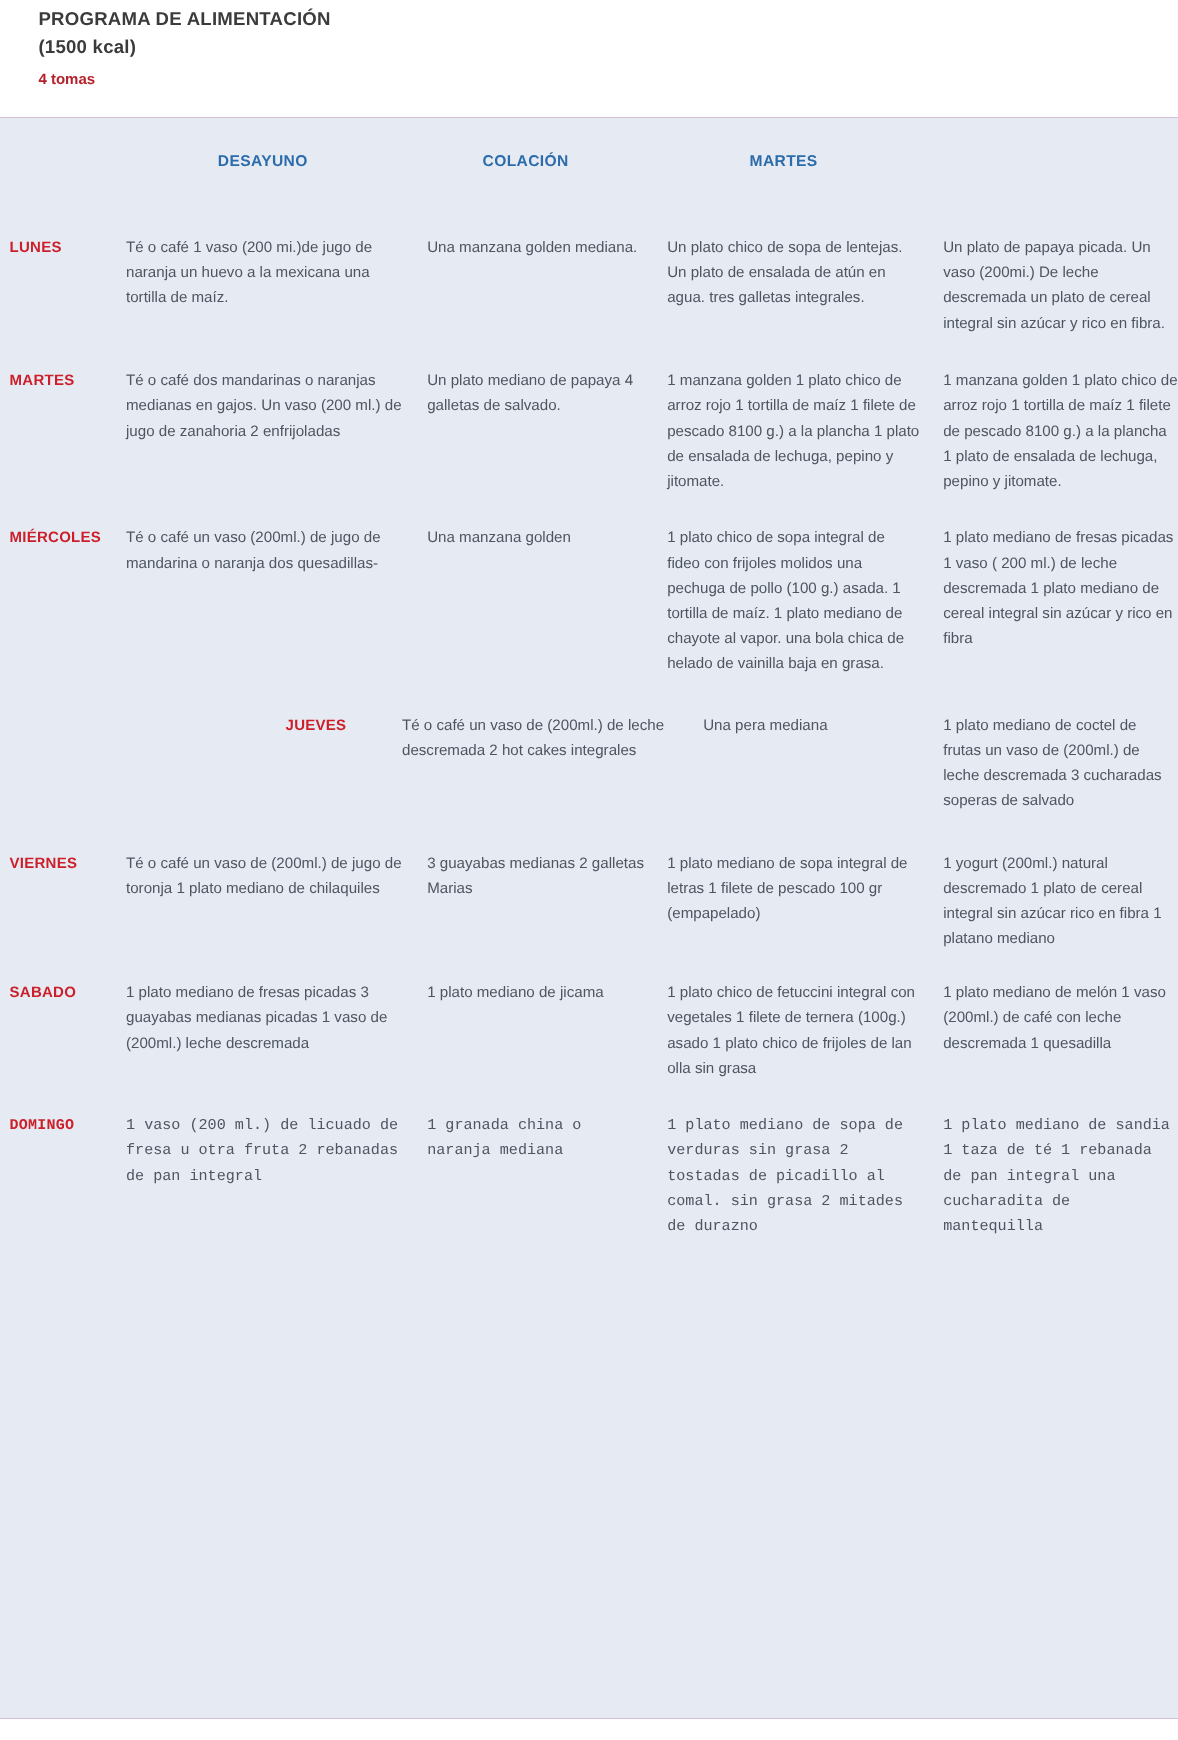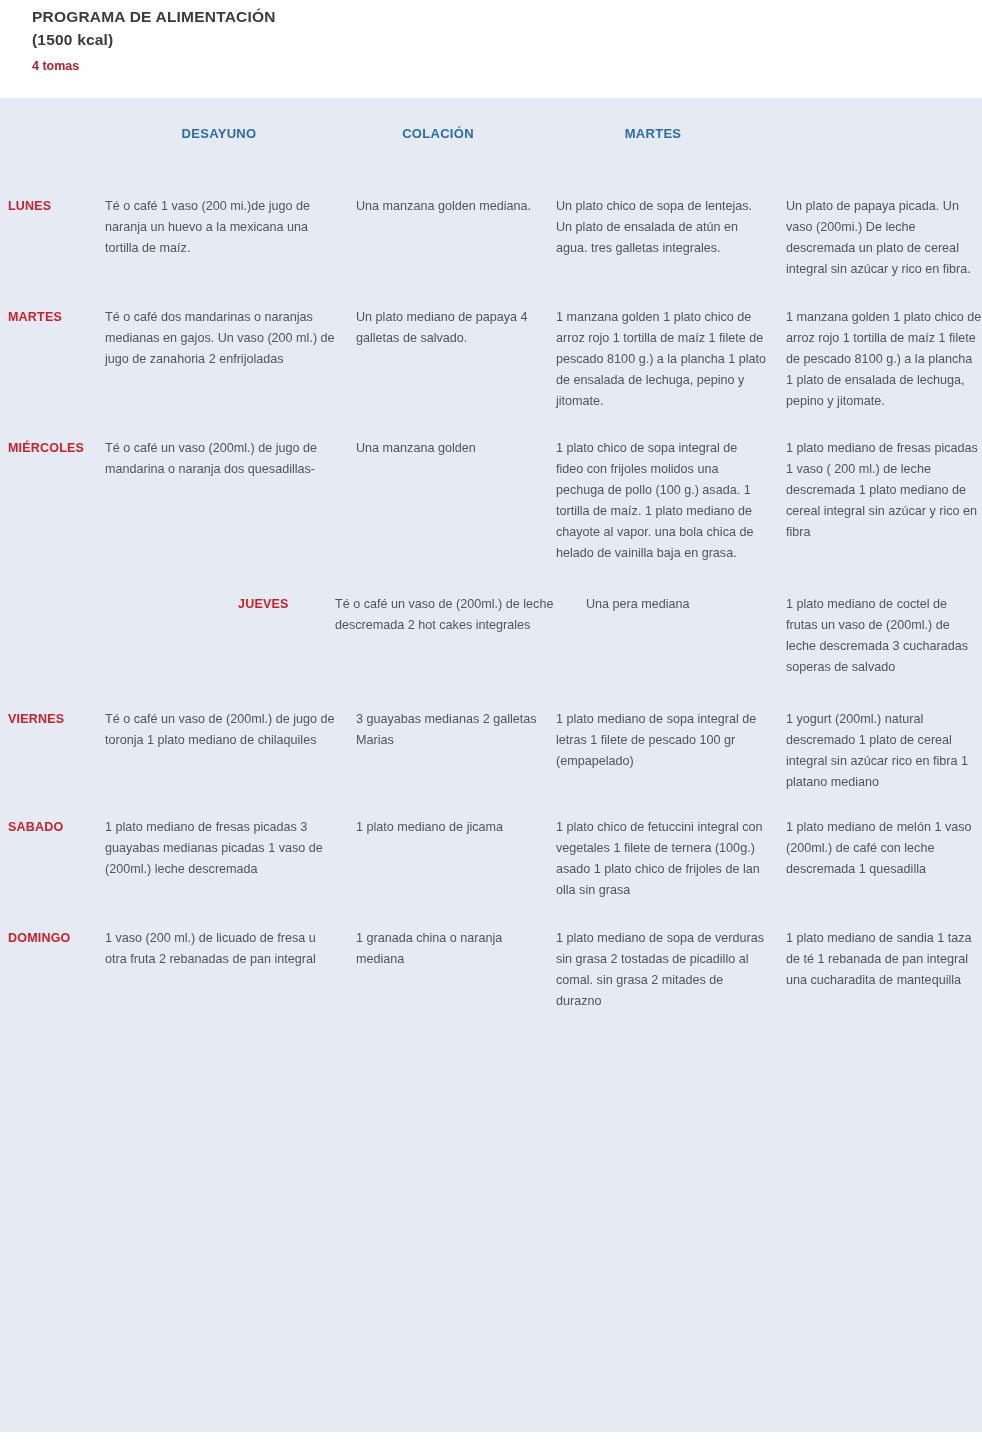--- a/index.html
+++ b/index.html
@@ -109,21 +109,21 @@
   .col-comida .cell { padding-left: 14px; }
   .col-desayuno .cell { padding-left: 1px; }
 
   
   .r-lunes     { padding-top: 30px; justify-content: flex-end; }
   .r-martes    { padding-top: 27px; }
   .r-miercoles { padding-top: 26px; }
   .r-jueves    { padding-top: 30px; justify-content: flex-end; }
   .r-viernes   { padding-top: 31px; }
   .r-sabado    { padding-top: 24px; justify-content: flex-end; }
-  .r-domingo   { padding-top: 27px; }
+  .r-domingo   { padding-top: 27px; font-family: Liberation Mono, monospace; }
 
   .footer-strip {
     height: 18px;
     background: #ffffff;
     width: 982px;
   }
 </style>
 </head>
 <body>
 

